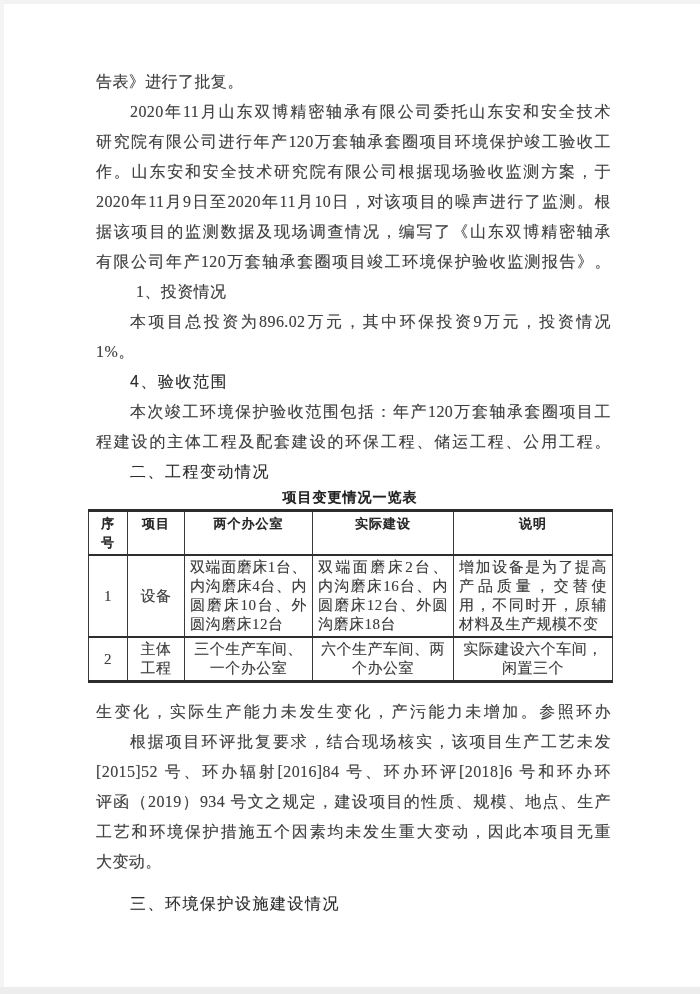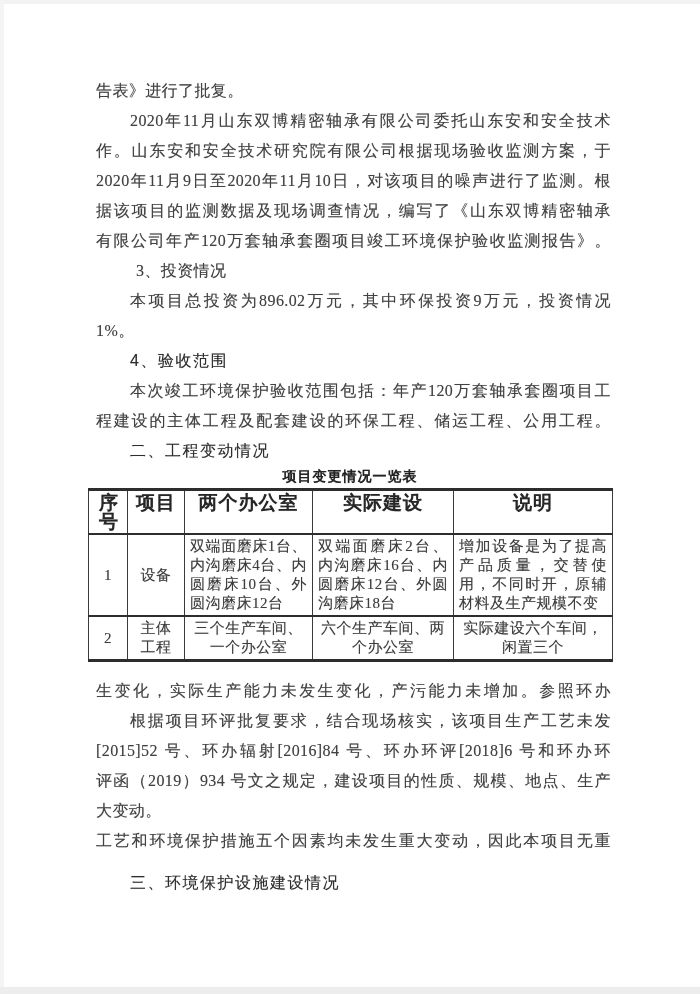--- a/index.html
+++ b/index.html
@@ -10,21 +10,21 @@
     overflow: hidden;
     font-family: "Liberation Serif", serif;
   }
   
   .edge-top    { position:absolute; top:0; left:0; right:0; height:4px;  background:#f2f2f2; }
   .edge-left   { position:absolute; top:0; left:0; bottom:0; width:4px;  background:#f4f4f4; }
   .edge-bottom { position:absolute; bottom:0; left:0; right:0; height:7px; background:#ededed; }
 
   .content {
     position: absolute;
-    left: 96px; top: 76px;
+    left: 96px; top: 67px;
     width: 515px;
     color: #424242;
     font-size: 16px;
     letter-spacing: 0.4px;
     text-shadow: 0 0 0.7px rgba(70,70,70,0.45);
   }
   .ln { line-height: 30px; text-align: justify; }
   .ln.fill { text-align-last: justify; }
   .ln.ind  { padding-left: 34px; }
 
@@ -61,21 +61,21 @@
   }
   col.c-no   { width: 39px; }
   col.c-item { width: 57px; }
   col.c-eia  { width: 128px; }
   col.c-act  { width: 141px; }
   col.c-note { width: 159px; }
   th, td { border: 1px solid #3a3a3a; }
   th {
     font-family: "Liberation Sans", sans-serif;
     font-weight: bold;
-    font-size: 19px;
+    font-size: 13px;
     line-height: 19px;
     padding: 2px 4px;
     vertical-align: top;
     text-align: center;
     color: #262626;
     letter-spacing: 1px;
   }
   th.col-no { padding: 2px 10px; }
   thead tr { border-bottom: 2px solid #2d2d2d; }
   tbody tr.rsep { border-bottom: 2px solid #2d2d2d; }
@@ -97,27 +97,28 @@
 <div class="edge-top"></div>
 <div class="edge-left"></div>
 <div class="edge-bottom"></div>
 
 <div class="content">
 
   <div class="ln">告表》进行了批复。</div>
 
   <div>
     <div class="ln fill ind">2020年11月山东双博精密轴承有限公司委托山东安和安全技术</div>
+    <div class="ln fill">研究院有限公司进行年产120万套轴承套圈项目环境保护竣工验收工</div>
     <div class="ln fill">作。山东安和安全技术研究院有限公司根据现场验收监测方案，于</div>
     <div class="ln fill">2020年11月9日至2020年11月10日，对该项目的噪声进行了监测。根</div>
     <div class="ln fill">据该项目的监测数据及现场调查情况，编写了《山东双博精密轴承</div>
     <div class="ln fill">有限公司年产120万套轴承套圈项目竣工环境保护验收监测报告》。</div>
   </div>
 
-  <div class="subhead">3、投资情况</div>
+  <div class="subhead">1、投资情况</div>
 
   <div>
     <div class="ln fill ind">本项目总投资为896.02万元，其中环保投资9万元，投资情况</div>
     <div class="ln">1%。</div>
   </div>
 
   <div class="heading">4、验收范围</div>
 
   <div>
     <div class="ln fill ind">本次竣工环境保护验收范围包括：年产120万套轴承套圈项目工</div>
@@ -162,19 +163,19 @@
         </tr>
       </tbody>
     </table>
   </div>
 
   <div class="concl">
     <div class="ln fill">生变化，实际生产能力未发生变化，产污能力未增加。参照环办</div>
     <div class="ln fill ind">根据项目环评批复要求，结合现场核实，该项目生产工艺未发</div>
     <div class="ln fill">[2015]52 号、环办辐射[2016]84 号、环办环评[2018]6 号和环办环</div>
     <div class="ln fill">评函（2019）934 号文之规定，建设项目的性质、规模、地点、生产</div>
+    <div class="ln fill">工艺和环境保护措施五个因素均未发生重大变动，因此本项目无重</div>
     <div class="ln">大变动。</div>
-    <div class="ln fill">工艺和环境保护措施五个因素均未发生重大变动，因此本项目无重</div>
   </div>
 
   <div class="heading sp2">三、环境保护设施建设情况</div>
 
 </div>
 
 </body></html>

